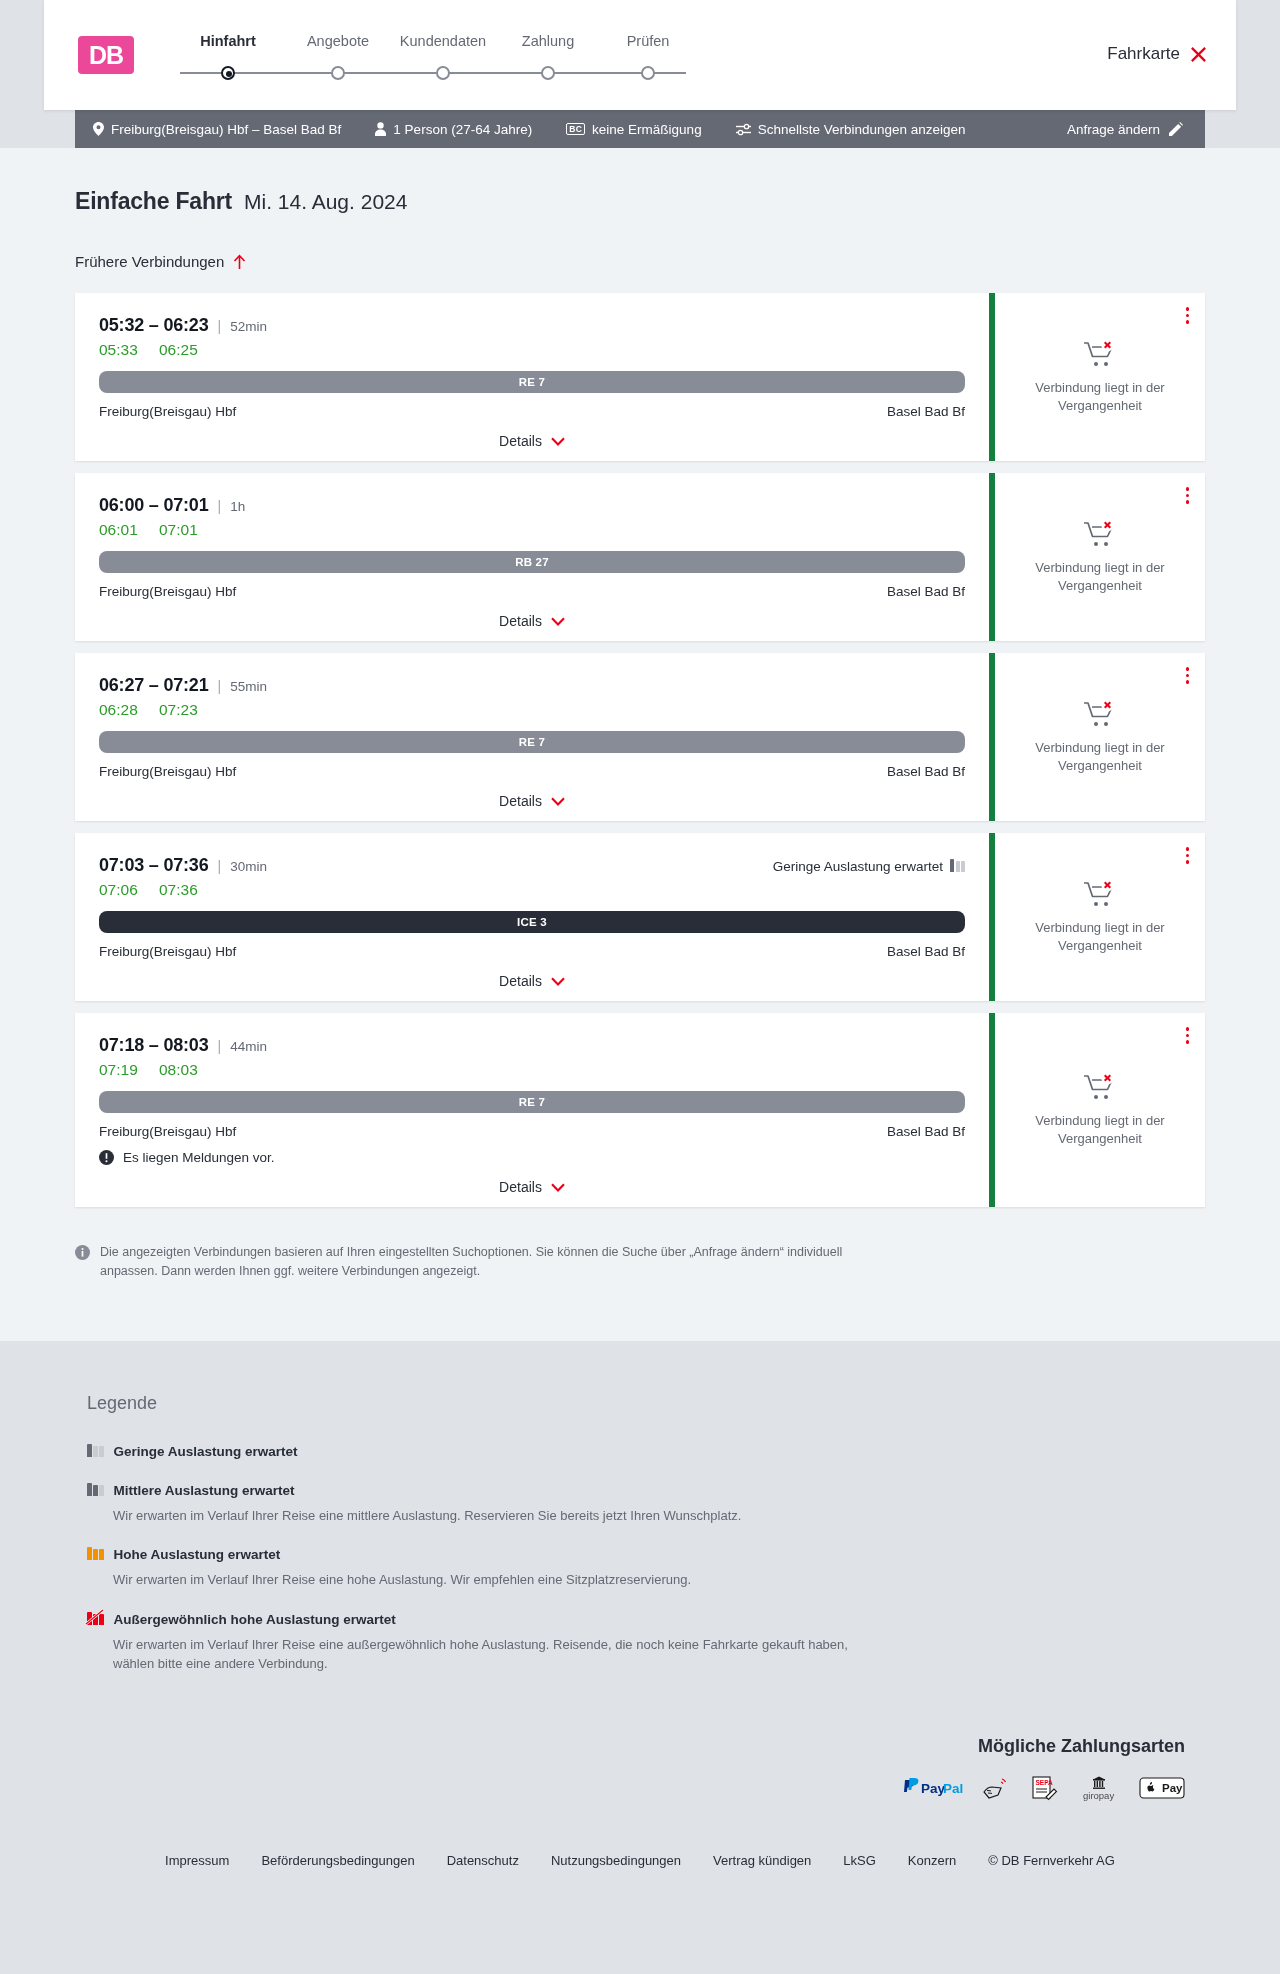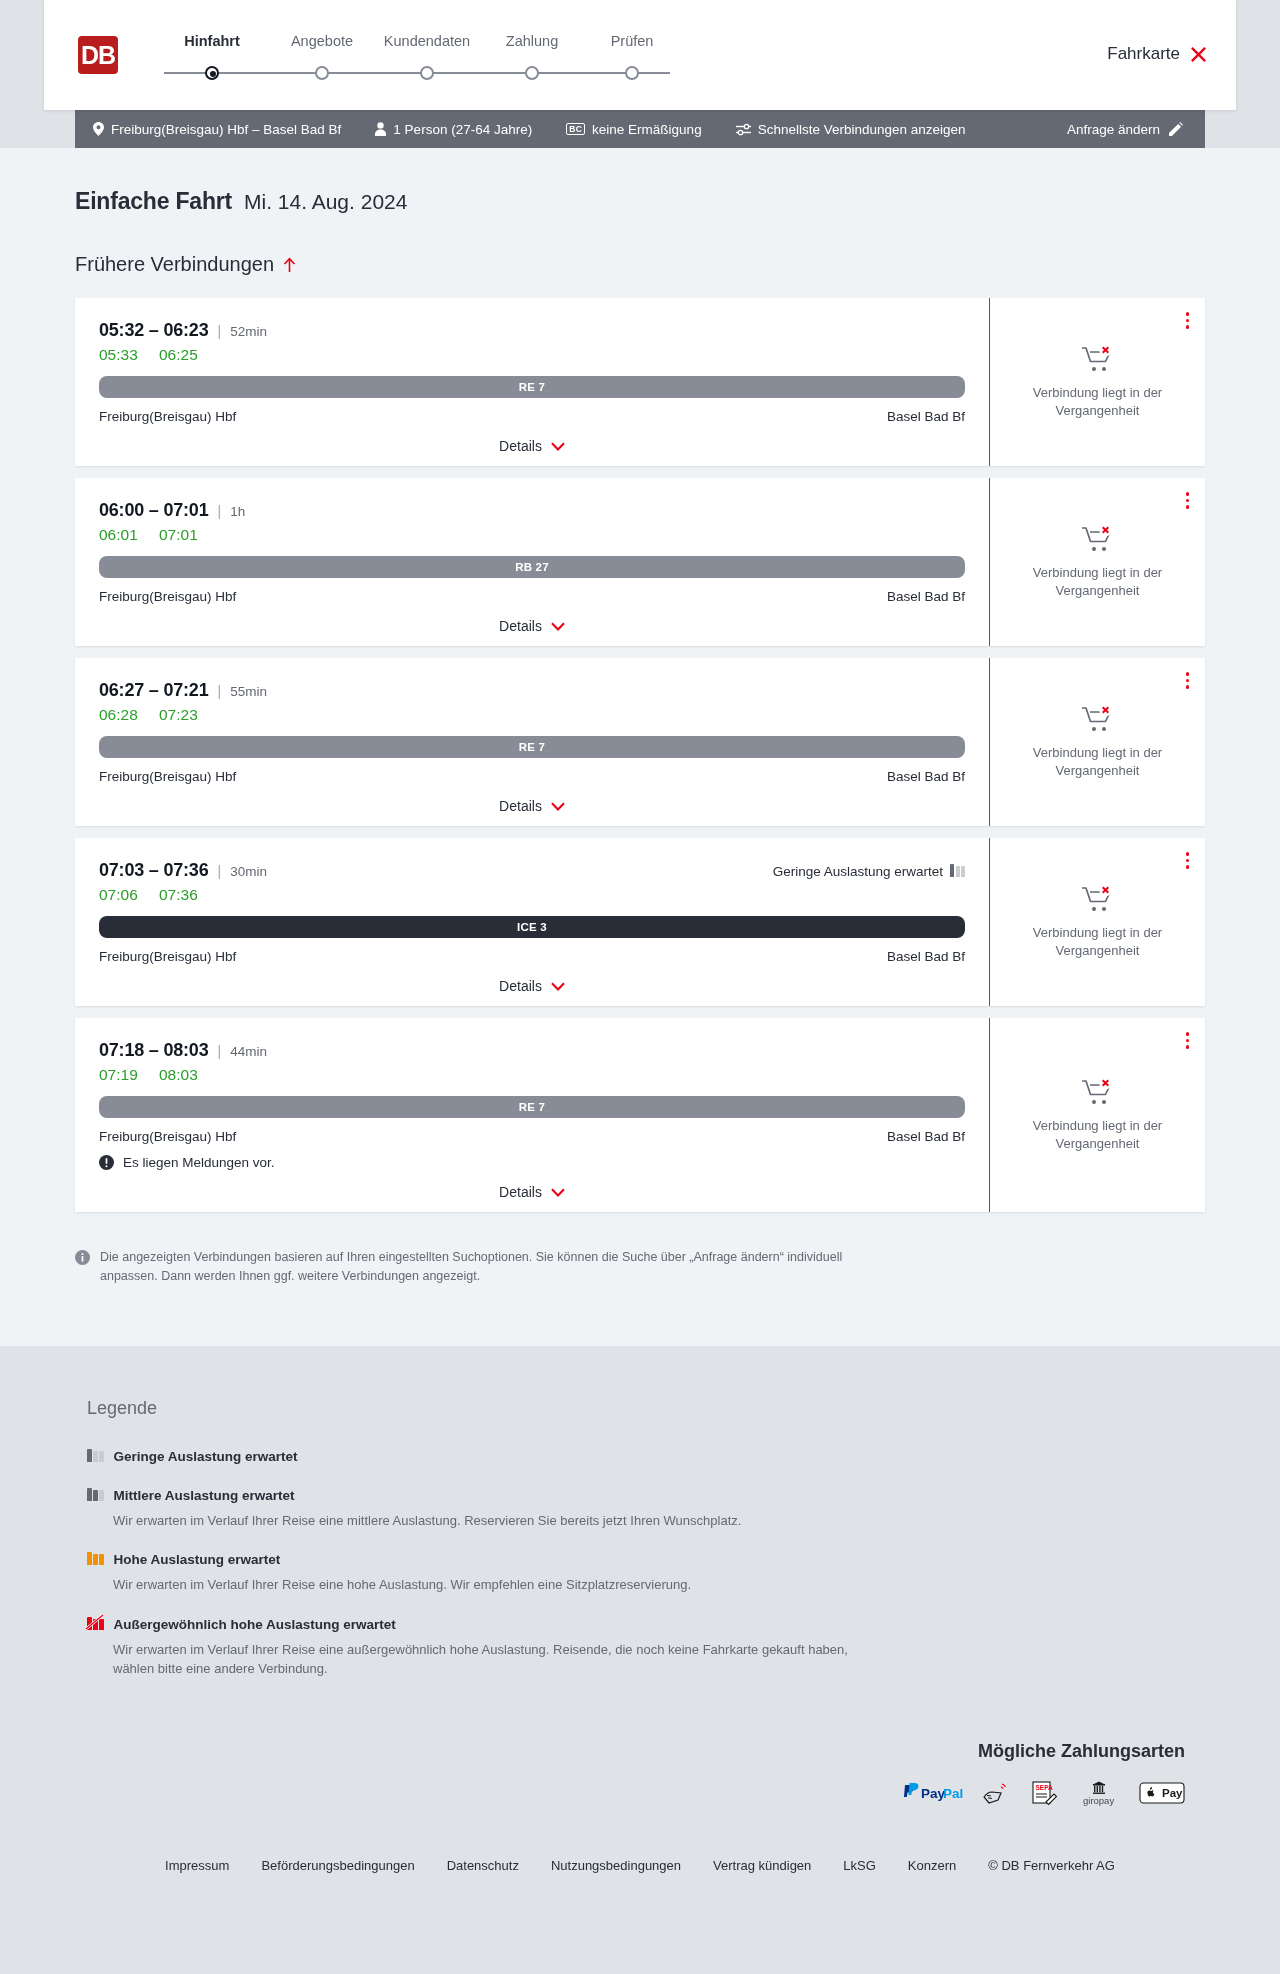--- a/index.html
+++ b/index.html
@@ -16,21 +16,21 @@
   .topbar {
     width: 1192px; margin: 0 auto;
     background: #fff;
     height: 110px;
     display: flex; align-items: center;
     padding: 0 28px 0 24px;
     box-shadow: 0 1px 3px rgba(0,0,0,0.10);
     position: relative;
   }
   .db-logo {
-    width: 40px; height: 38px; background: #b91c1c;
+    width: 56px; height: 38px; background: #ec4899;
     border-radius: 4px; flex: 0 0 auto;
     display: flex; align-items: center; justify-content: center;
     margin-right: 34px; margin-left: 10px;
   }
   .db-logo-inner {
     color: #fff; font-weight: bold; font-size: 25px;
     letter-spacing: -1px; line-height: 1;
     font-family: "Liberation Sans", sans-serif;
   }
 
@@ -90,21 +90,21 @@
     padding: 40px 0 60px 0;
   }
   .inner { width: 1130px; margin: 0 auto; }
 
   .title-row { display: flex; align-items: baseline; gap: 12px; margin-bottom: 38px; }
   .title-strong { font-size: 23px; font-weight: bold; color: #282d37; letter-spacing: -0.2px; }
   .title-date { font-size: 21px; color: #282d37; }
 
   .nav-link {
     display: inline-flex; align-items: center; gap: 9px;
-    font-size: 20px; color: #282d37; cursor: pointer;
+    font-size: 15px; color: #282d37; cursor: pointer;
   }
   .arrow-ico { width: 13px; height: 16px; display: block; }
 
   
   .cards { margin-top: 22px; }
   .card {
     background: #fff; display: flex;
     margin-bottom: 12px;
     box-shadow: 0 1px 2px rgba(0,0,0,0.09);
     min-height: 168px;
@@ -136,21 +136,21 @@
   .stations .to { margin-left: auto; }
 
   .msg-row { margin-top: 11px; display: flex; align-items: center; gap: 9px; font-size: 13.5px; color: #282d37; }
   .excl-icon { width: 15px; height: 15px; display: block; }
 
   .details-row { margin-top: 14px; display: flex; justify-content: center; }
   .details-link { display: inline-flex; align-items: center; gap: 9px; font-size: 14px; color: #282d37; cursor: pointer; }
   .chev { width: 14px; height: 9px; display: block; }
 
   .card-side {
-    flex: 0 0 216px; border-left: 1px solid #15803d;
+    flex: 0 0 216px; border-left: 6px solid #15803d;
     position: relative; display: flex; flex-direction: column;
     align-items: center; justify-content: center; padding: 18px 20px;
   }
   .kebab {
     position: absolute; top: 14px; right: 16px;
     display: flex; flex-direction: column; gap: 3px; cursor: pointer;
   }
   .kebab i { width: 3.5px; height: 3.5px; border-radius: 50%; background: #ec0016; display: block; }
   .cart-icon { width: 34px; height: 30px; display: block; margin-bottom: 10px; }
   .side-text { font-size: 13px; color: #646973; text-align: center; line-height: 1.35; }

